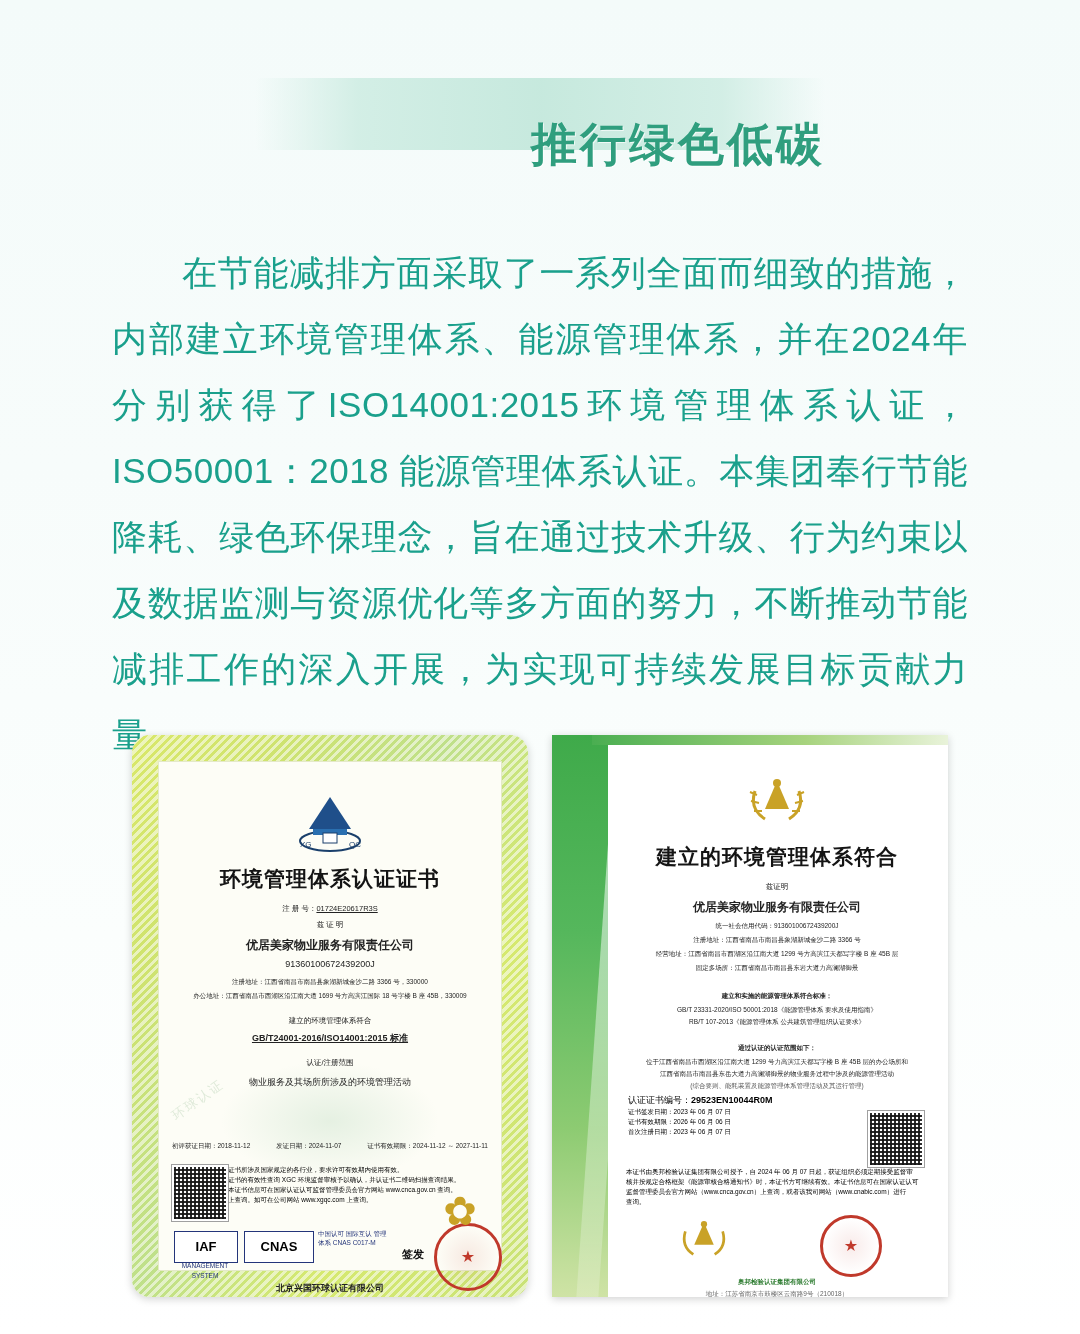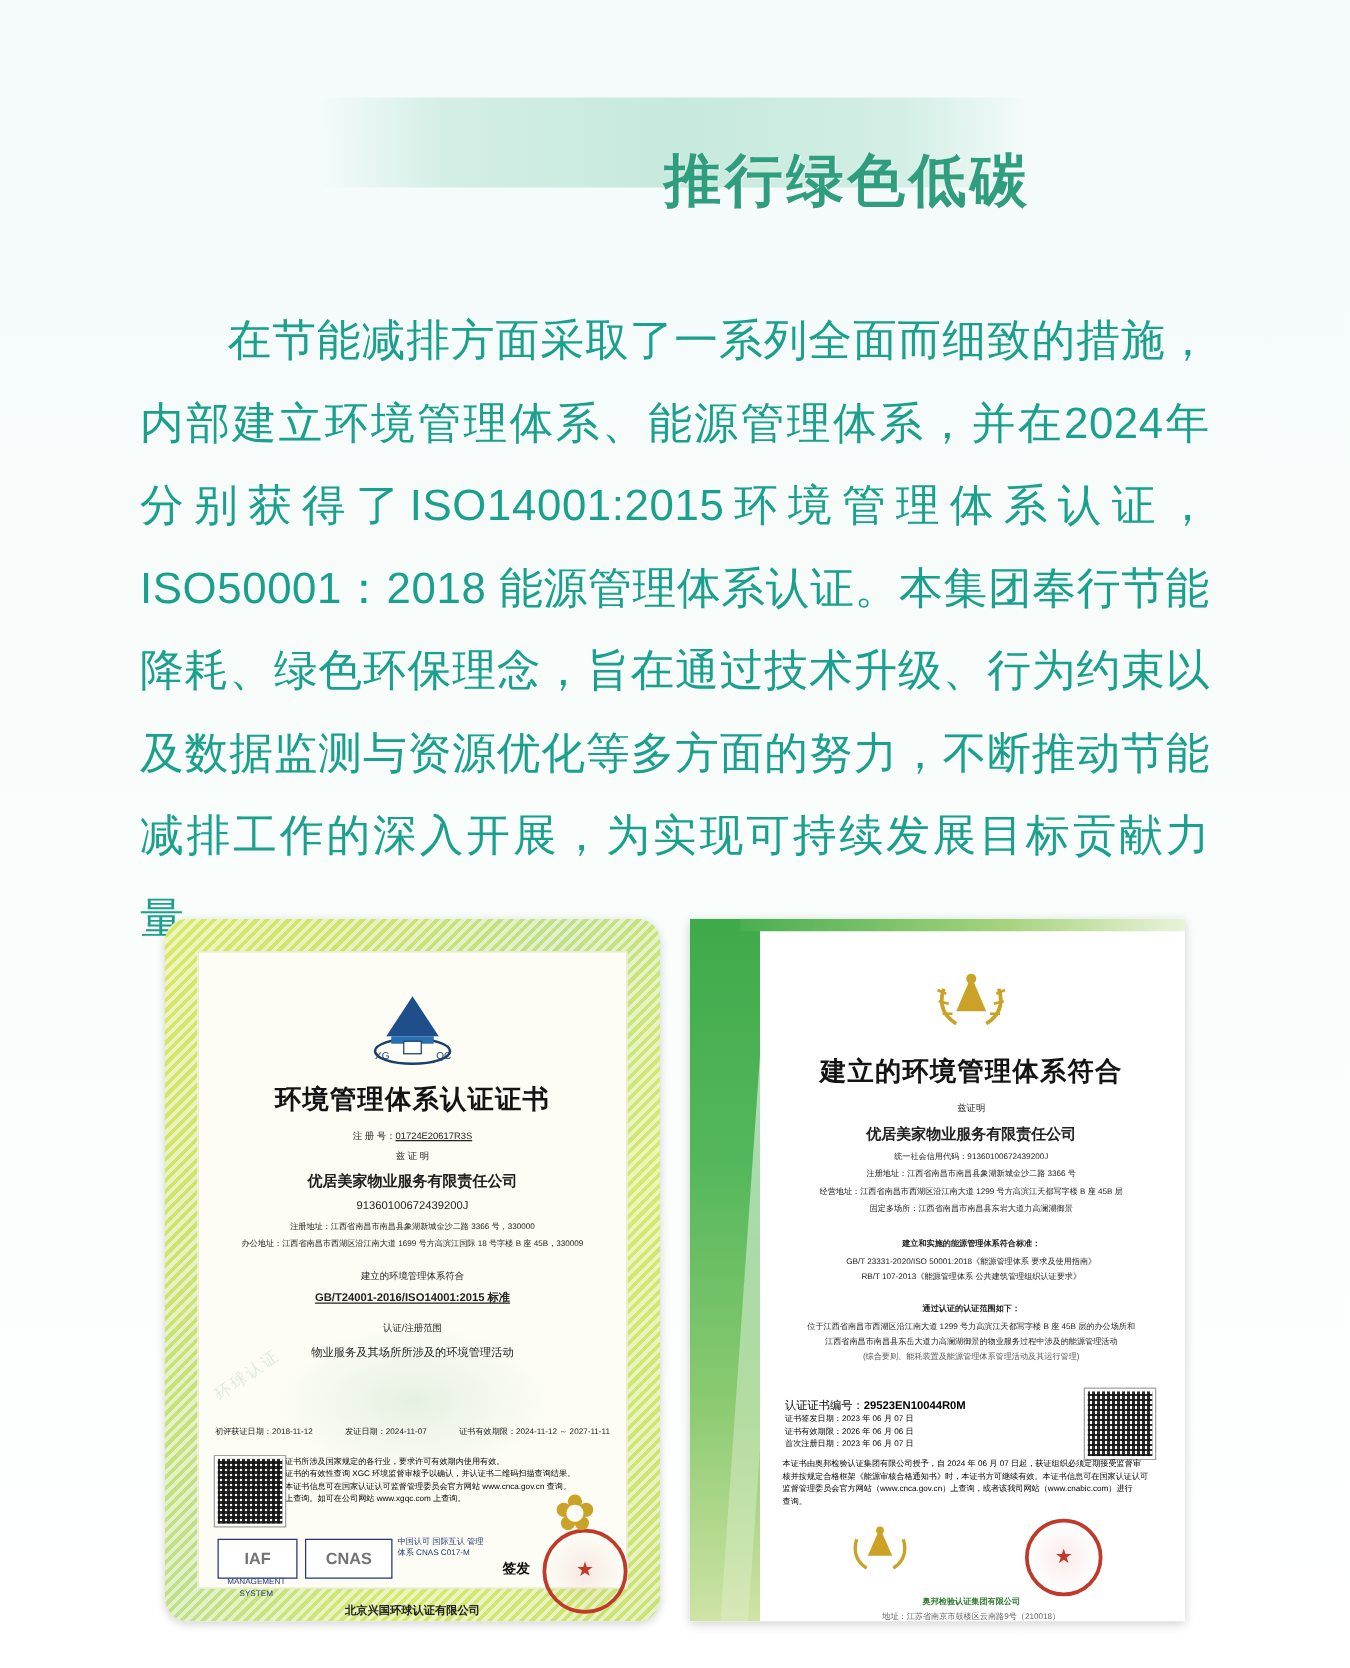--- a/index.html
+++ b/index.html
@@ -182,21 +182,21 @@
       repeating-linear-gradient(90deg, #1b1b1b 0 2px, #fff 2px 4px);
     background-blend-mode: multiply;
     border: 2px solid #fff;
     box-shadow: 0 0 0 1px #999;
     opacity: 0.92;
   }
 
   .logo-box {
     position: absolute;
     border: 1px solid #24357a;
-    color: #737373;
+    color: #000000;
     font-weight: bold;
     text-align: center;
     background: #fff;
   }
   .stamp {
     position: absolute;
     width: 62px; height: 62px;
     border-radius: 50%;
     border: 3px solid #c0392b;
     color: #c0392b;
@@ -340,21 +340,21 @@
 
         <div class="cert-line xtiny" style="top:238px; font-weight:bold;">建立和实施的能源管理体系符合标准：</div>
         <div class="cert-line xtiny" style="top:252px;">GB/T 23331-2020/ISO 50001:2018《能源管理体系 要求及使用指南》</div>
         <div class="cert-line xtiny" style="top:264px;">RB/T 107-2013《能源管理体系 公共建筑管理组织认证要求》</div>
 
         <div class="cert-line xtiny" style="top:290px; font-weight:bold;">通过认证的认证范围如下：</div>
         <div class="cert-line xtiny" style="top:304px;">位于江西省南昌市西湖区沿江南大道 1299 号力高滨江天都写字楼 B 座 45B 层的办公场所和</div>
         <div class="cert-line xtiny" style="top:316px;">江西省南昌市南昌县东岳大道力高澜湖御景的物业服务过程中涉及的能源管理活动</div>
         <div class="cert-line xtiny" style="top:328px; color:#555;">(综合要则、能耗装置及能源管理体系管理活动及其运行管理)</div>
 
-        <div style="position:absolute; left:8px; top:364px; text-align:left;">
+        <div style="position:absolute; left:8px; top:340px; text-align:left;">
           <div class="small">
             <span>认证证书编号：</span><span style="font-weight:bold;">29523EN10044R0M</span>
           </div>
           <div class="xtiny">证书签发日期：2023 年 06 月 07 日</div>
           <div class="xtiny">证书有效期限：2026 年 06 月 06 日</div>
           <div class="xtiny">首次注册日期：2023 年 06 月 07 日</div>
         </div>
 
         <div class="qr" style="right:10px; top:358px;"></div>
 

